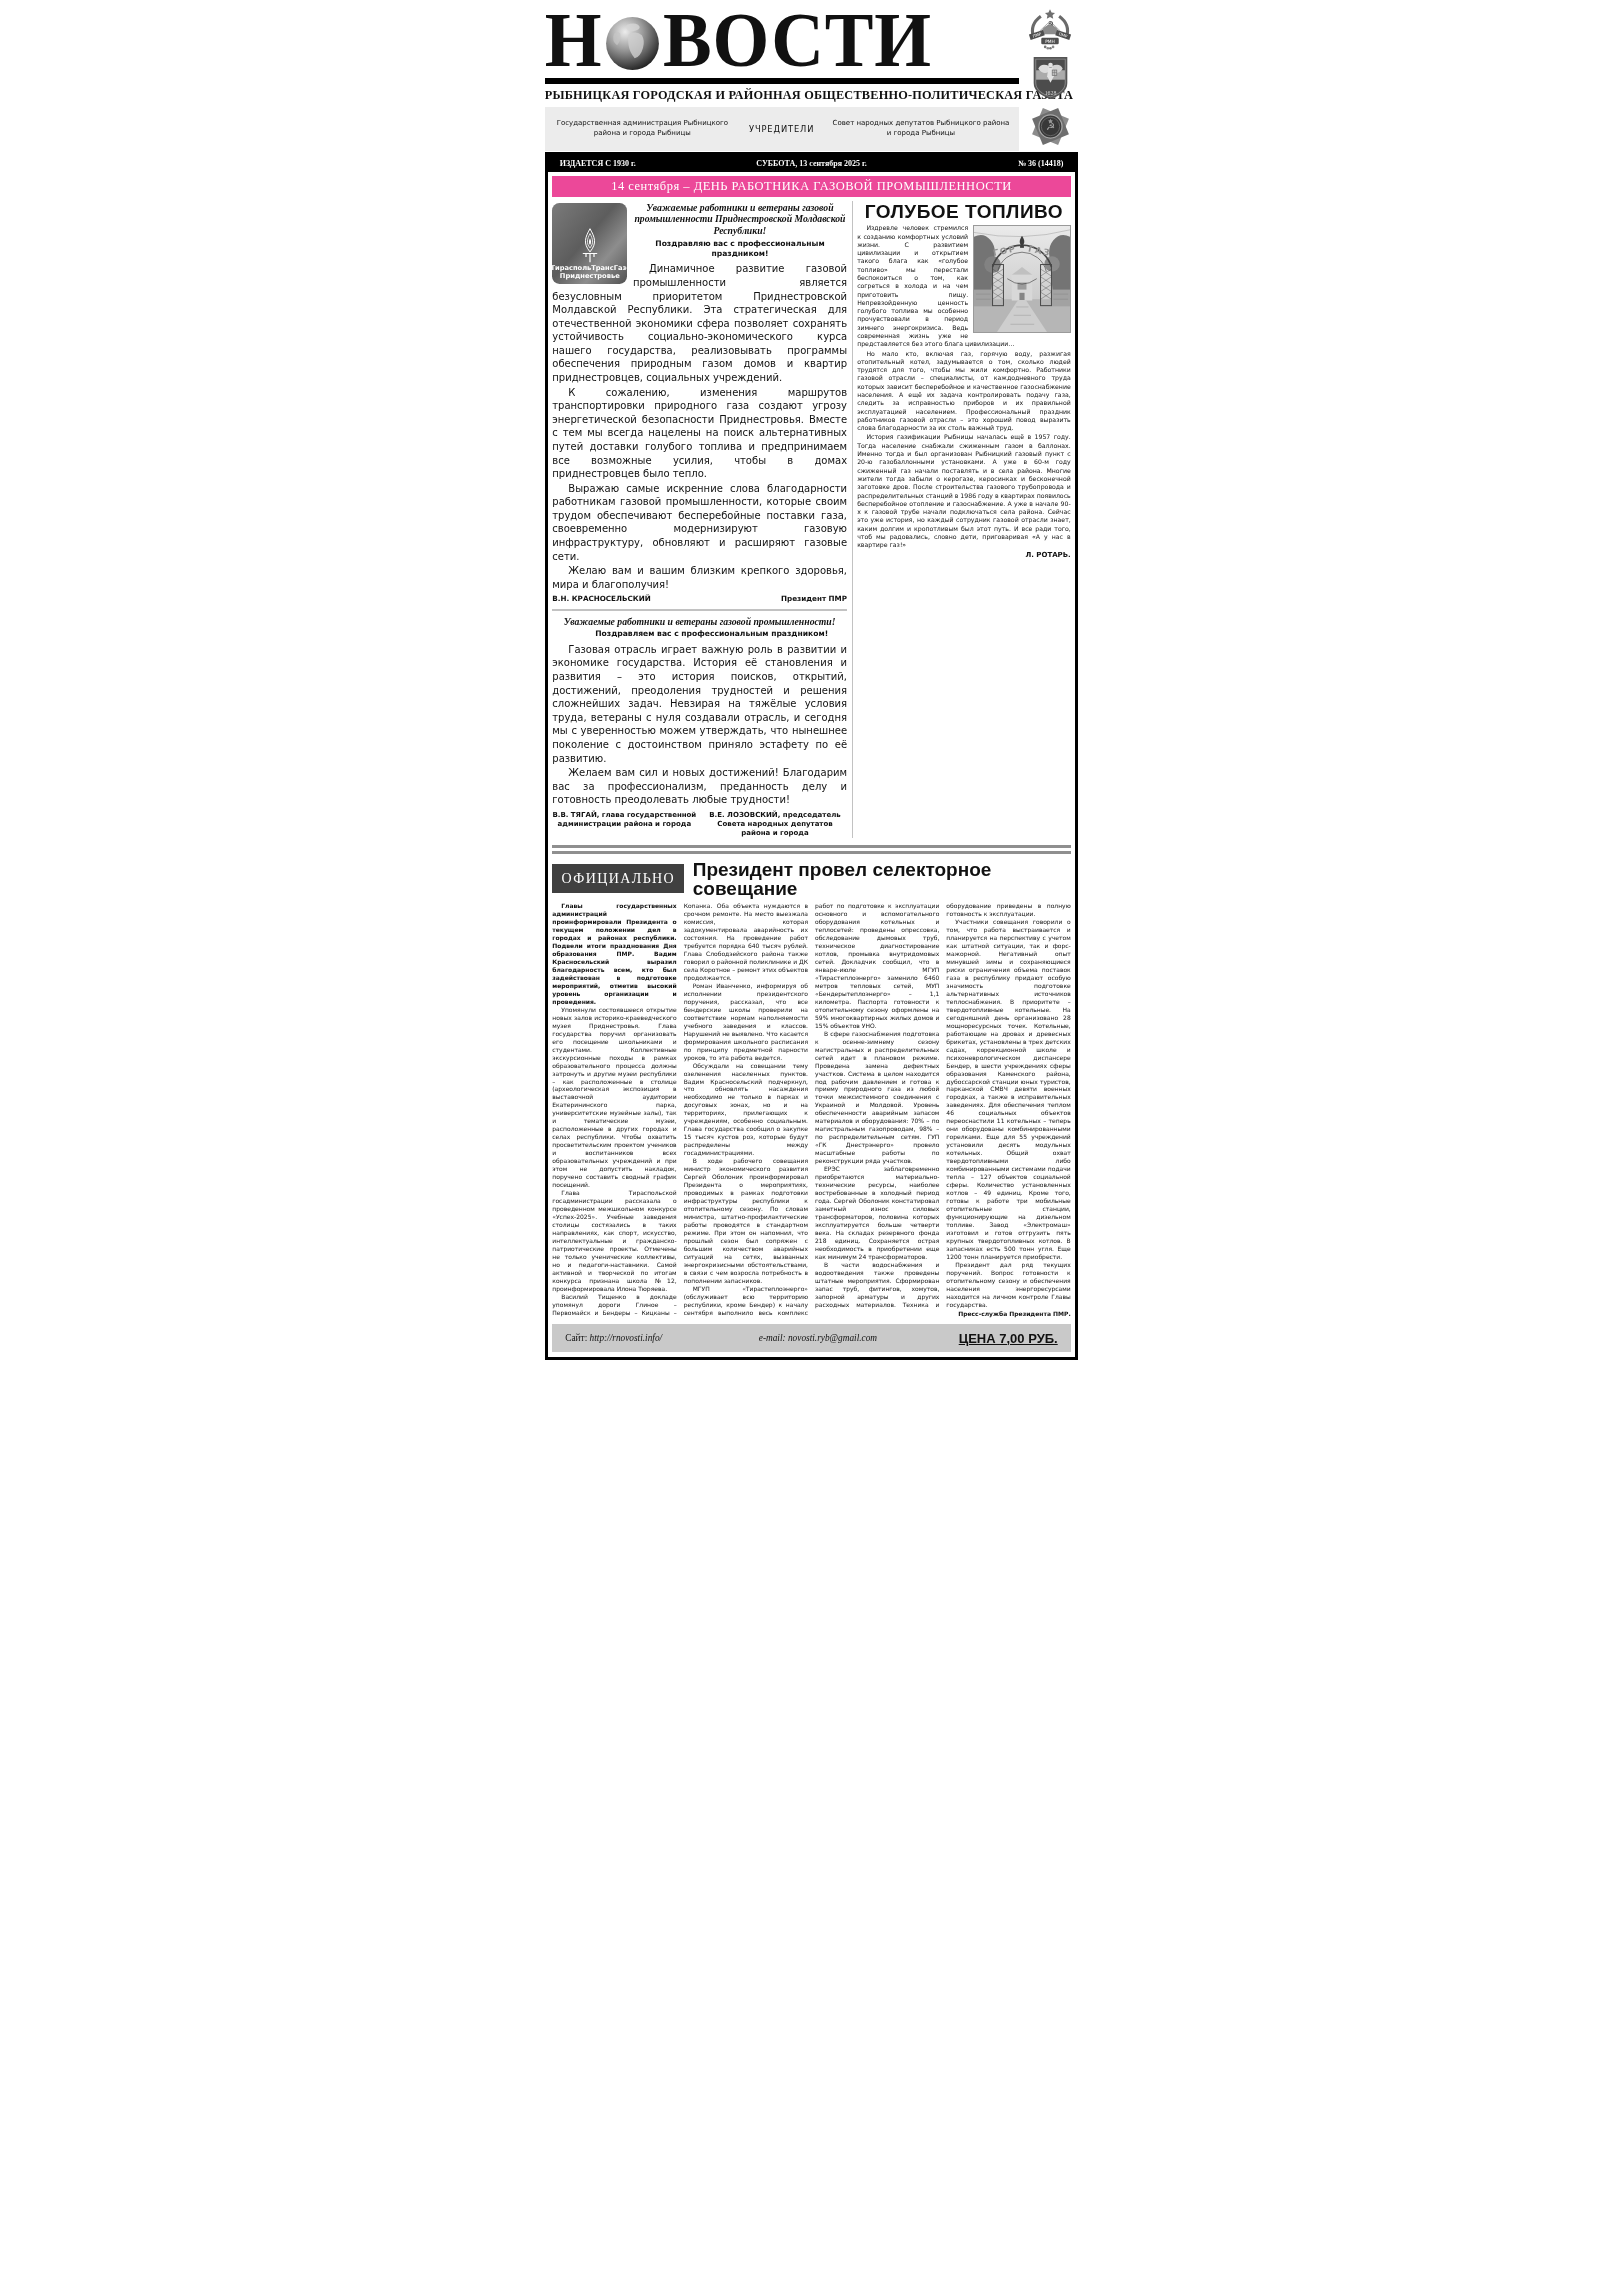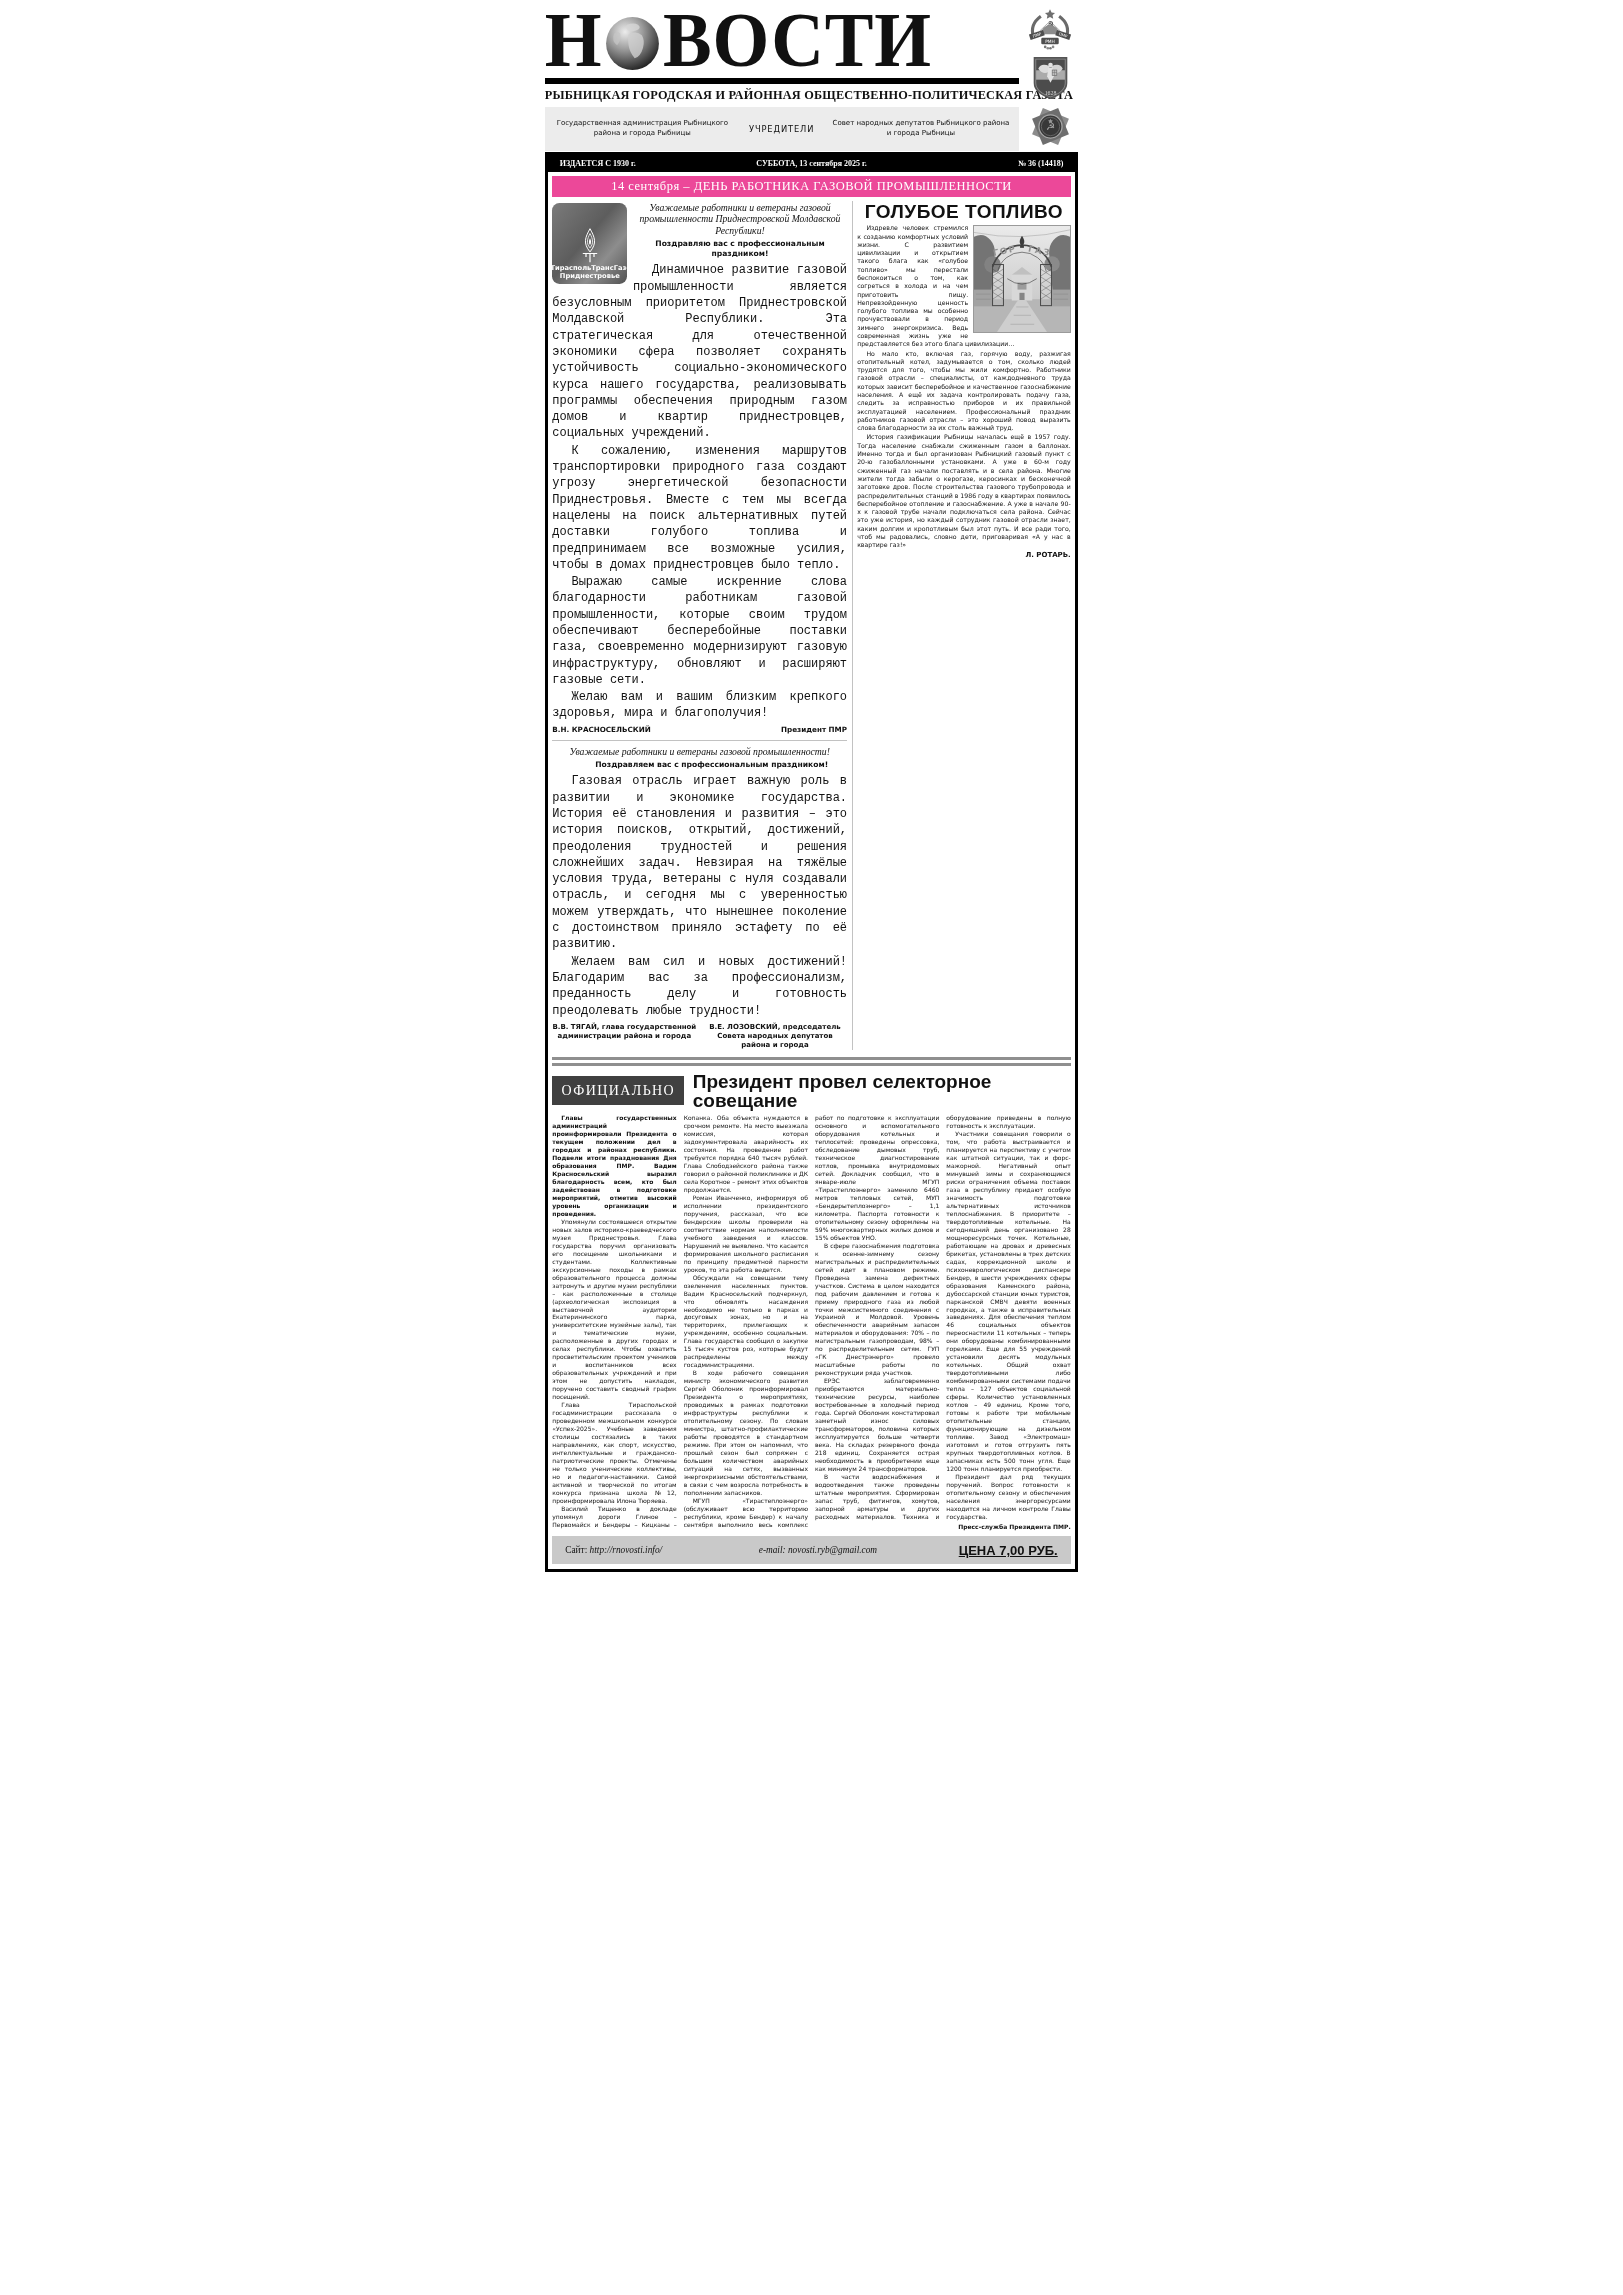--- a/index.html
+++ b/index.html
@@ -38,24 +38,24 @@
   .letters-col{flex:1.38;min-width:0;}
   .vert-rule{width:0.9px;background:#c2c2c2;flex:0 0 auto;}
   .article-col{flex:1;min-width:0;}
 
   .ttg-logo{float:left;width:75px;height:81px;border-radius:7.4px;margin:1.9px 5.6px 1.9px 0;
             background:linear-gradient(130deg,#7b7b7b,#5d5d5d 45%,#8d8d8d 70%,#525252);
             display:flex;flex-direction:column;align-items:center;justify-content:flex-end;overflow:hidden;}
   .ttg-logo svg{margin-bottom:0.9px;}
   .ttg-text{color:#fff;font-weight:700;font-size:6.7px;line-height:1.15;text-align:center;padding-bottom:3.7px;}
 
-  .letter-heading{font-family:"Liberation Serif",serif;font-style:italic;font-weight:400;
+  .letter-heading{font-family:"Liberation Serif",serif;font-style:italic;font-weight:700;
                   font-size:9.7px;line-height:1.22;text-align:center;margin:0.9px 0 0.9px;}
   .letter-sub{font-weight:700;font-size:7.6px;line-height:1.3;text-align:center;margin:1.9px 0 3.7px;padding-left:24px;}
-  .body-par{font-size:12px;line-height:1.36;text-align:justify;text-indent:1.6em;margin:0 0 0.9px;font-family:Liberation Mono, monospace;}
+  .body-par{font-size:10px;line-height:1.36;text-align:justify;text-indent:1.6em;margin:0 0 0.9px;}
   .sig-row{display:flex;justify-content:space-between;font-weight:700;font-size:7.2px;margin-top:3.2px;}
   .letter-divider{height:1.9px;background:#c2c2c2;margin:5.6px 0 4.6px;}
   .sig-grid{display:grid;grid-template-columns:1fr 1fr;gap:6.5px;margin-top:4.2px;}
   .sig-grid div{font-weight:700;font-size:7px;line-height:1.3;text-align:center;}
 
   .article-col h1{font-family:"Liberation Sans",sans-serif;font-weight:700;font-size:19px;
                   letter-spacing:0.5px;text-align:center;margin:0.9px 0 3.7px;line-height:1;}
   .gorgaz-photo{float:right;width:98px;height:108px;margin:0.9px 0 2.8px 4.6px;border:0.5px solid #9a9a9a;box-sizing:border-box;}
   .gorgaz-photo svg{width:100%;height:100%;display:block;}
   .article-par{font-size:6.2px;line-height:1.34;text-align:justify;text-indent:1.5em;margin:0 0 0.9px;}

